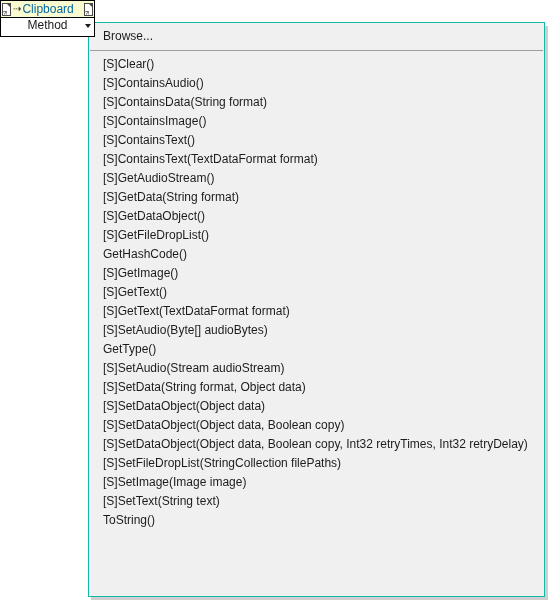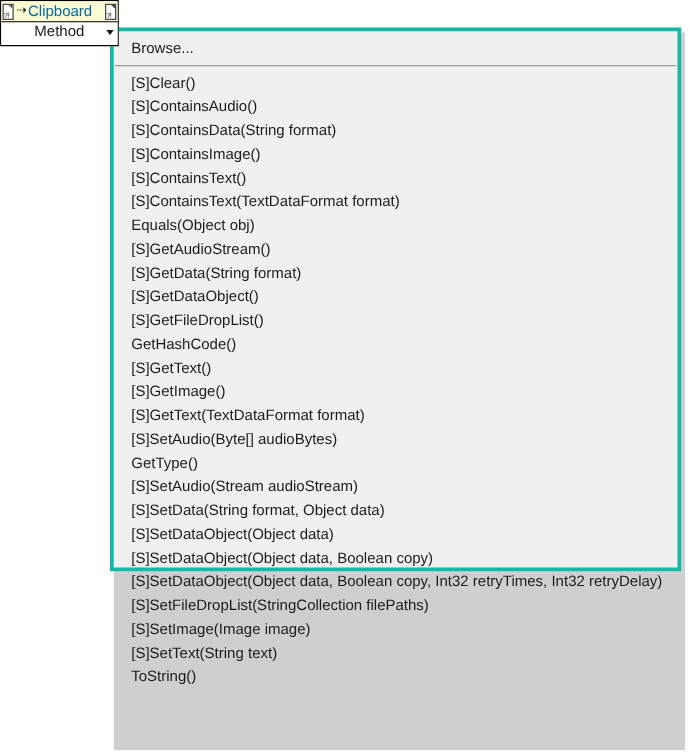--- a/index.html
+++ b/index.html
@@ -112,24 +112,24 @@
     height: 574px;
     background: #a8a8a8;
     opacity: .55;
     z-index: 1;
   }
   #menu {
     position: absolute;
     left: 88px;
     top: 22px;
     width: 457px;
-    height: 435px;
+    height: 575px;
     box-sizing: border-box;
     background: #f0f0f0;
-    border: 3px solid #14b8a6;
+    border: 1px solid #14b8a6;
     z-index: 2;
     padding: 4px 0 4px 0;
   }
   .menu-item {
     height: 19px;
     line-height: 19px;
     padding-left: 14px;
     font-size: 12px;
     color: #1c1c1c;
     white-space: nowrap;
@@ -168,28 +168,27 @@
 <div id="menu">
   <div class="menu-item">Browse...</div>
   <div id="menu-separator"></div>
   <div id="menu-list">
       <div class="menu-item">[S]Clear()</div>
       <div class="menu-item">[S]ContainsAudio()</div>
       <div class="menu-item">[S]ContainsData(String format)</div>
       <div class="menu-item">[S]ContainsImage()</div>
       <div class="menu-item">[S]ContainsText()</div>
       <div class="menu-item">[S]ContainsText(TextDataFormat format)</div>
-      <div class="menu-item">Equals(Object obj)</div>
       <div class="menu-item">[S]GetAudioStream()</div>
       <div class="menu-item">[S]GetData(String format)</div>
       <div class="menu-item">[S]GetDataObject()</div>
       <div class="menu-item">[S]GetFileDropList()</div>
       <div class="menu-item">GetHashCode()</div>
+      <div class="menu-item">[S]GetImage()</div>
       <div class="menu-item">[S]GetText()</div>
-      <div class="menu-item">[S]GetImage()</div>
       <div class="menu-item">[S]GetText(TextDataFormat format)</div>
       <div class="menu-item">[S]SetAudio(Byte[] audioBytes)</div>
       <div class="menu-item">GetType()</div>
       <div class="menu-item">[S]SetAudio(Stream audioStream)</div>
       <div class="menu-item">[S]SetData(String format, Object data)</div>
       <div class="menu-item">[S]SetDataObject(Object data)</div>
       <div class="menu-item">[S]SetDataObject(Object data, Boolean copy)</div>
       <div class="menu-item">[S]SetDataObject(Object data, Boolean copy, Int32 retryTimes, Int32 retryDelay)</div>
       <div class="menu-item">[S]SetFileDropList(StringCollection filePaths)</div>
       <div class="menu-item">[S]SetImage(Image image)</div>

